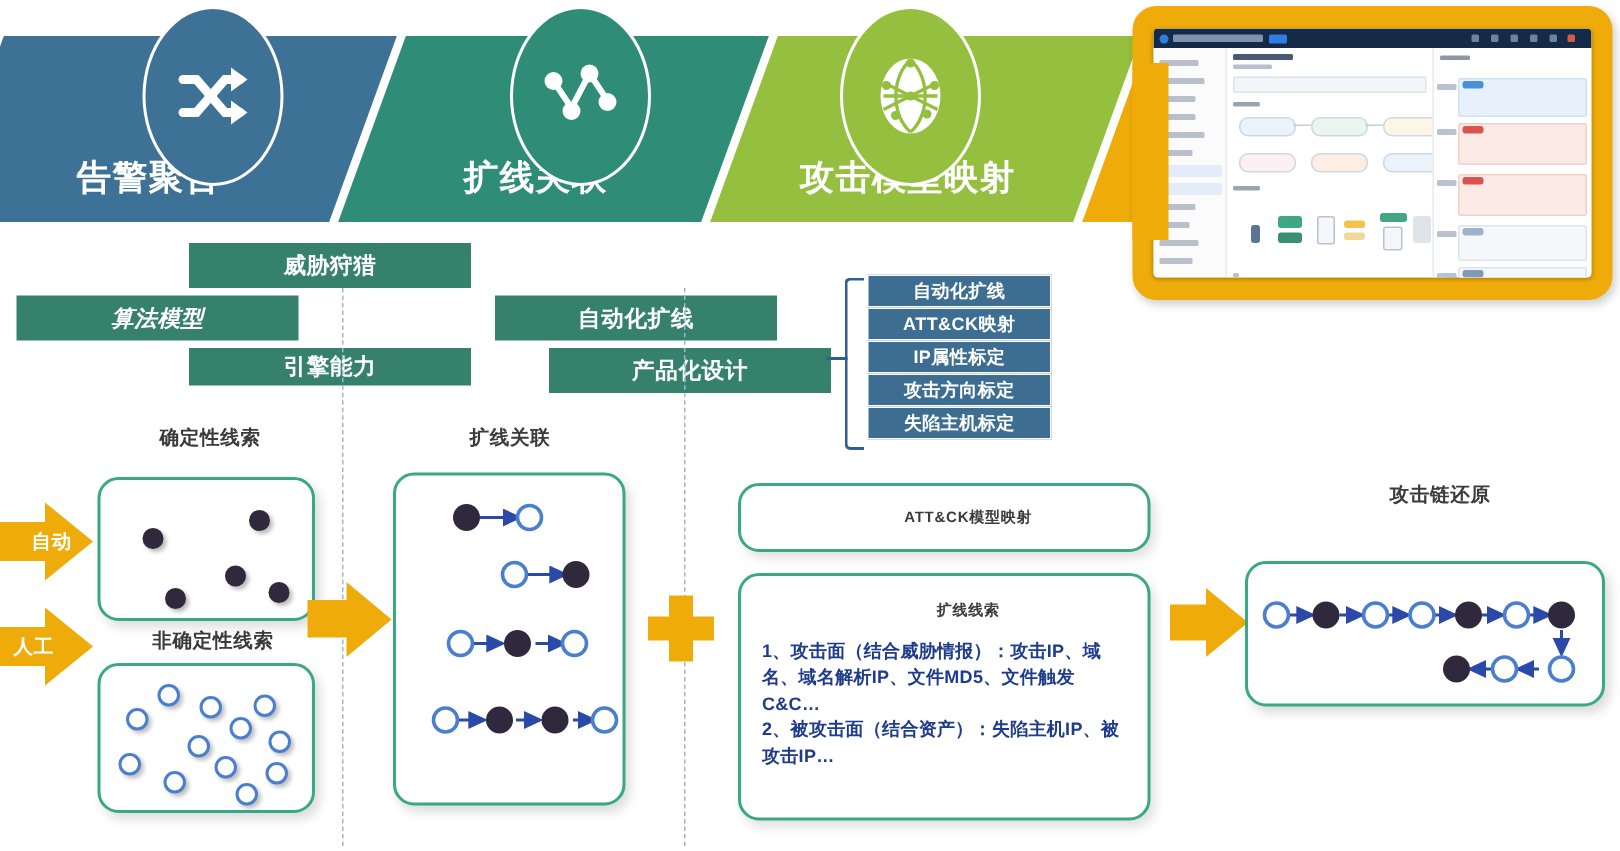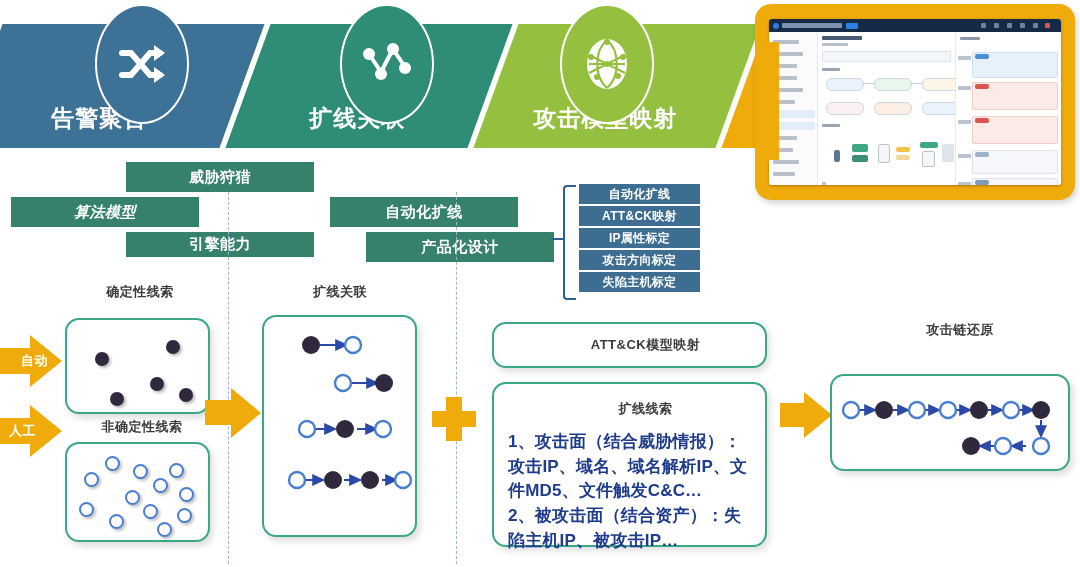--- a/index.html
+++ b/index.html
@@ -104,26 +104,26 @@
   .plus{position:absolute;}
   .plus i{position:absolute;background:#eeab09;display:block;}
 
   
   .card{
     position:absolute;background:#fff;border:2px solid #3aa884;
     border-radius:14px;box-sizing:border-box;
     box-shadow:3px 4px 7px rgba(0,0,0,.12);
   }
   .card-title{
-    text-align:center;color:#3b3b3b;font-size:13px;font-weight:bold;
+    text-align:center;color:#3b3b3b;font-size:10px;font-weight:bold;
     letter-spacing:.5px;
     margin-left:32px;
   }
   .body-text{
-    color:#1f3c8c;font-size:17px;font-weight:bold;line-height:1.45;
+    color:#1f3c8c;font-size:12px;font-weight:bold;line-height:1.45;
     letter-spacing:.2px;
   }
 
   
   .shotwrap{
     position:absolute;left:755px;top:4px;width:320px;height:196px;
     background:#eeab09;border-radius:16px;
     box-shadow:2px 3px 6px rgba(0,0,0,.18);
   }
   .shotwrap::after{

